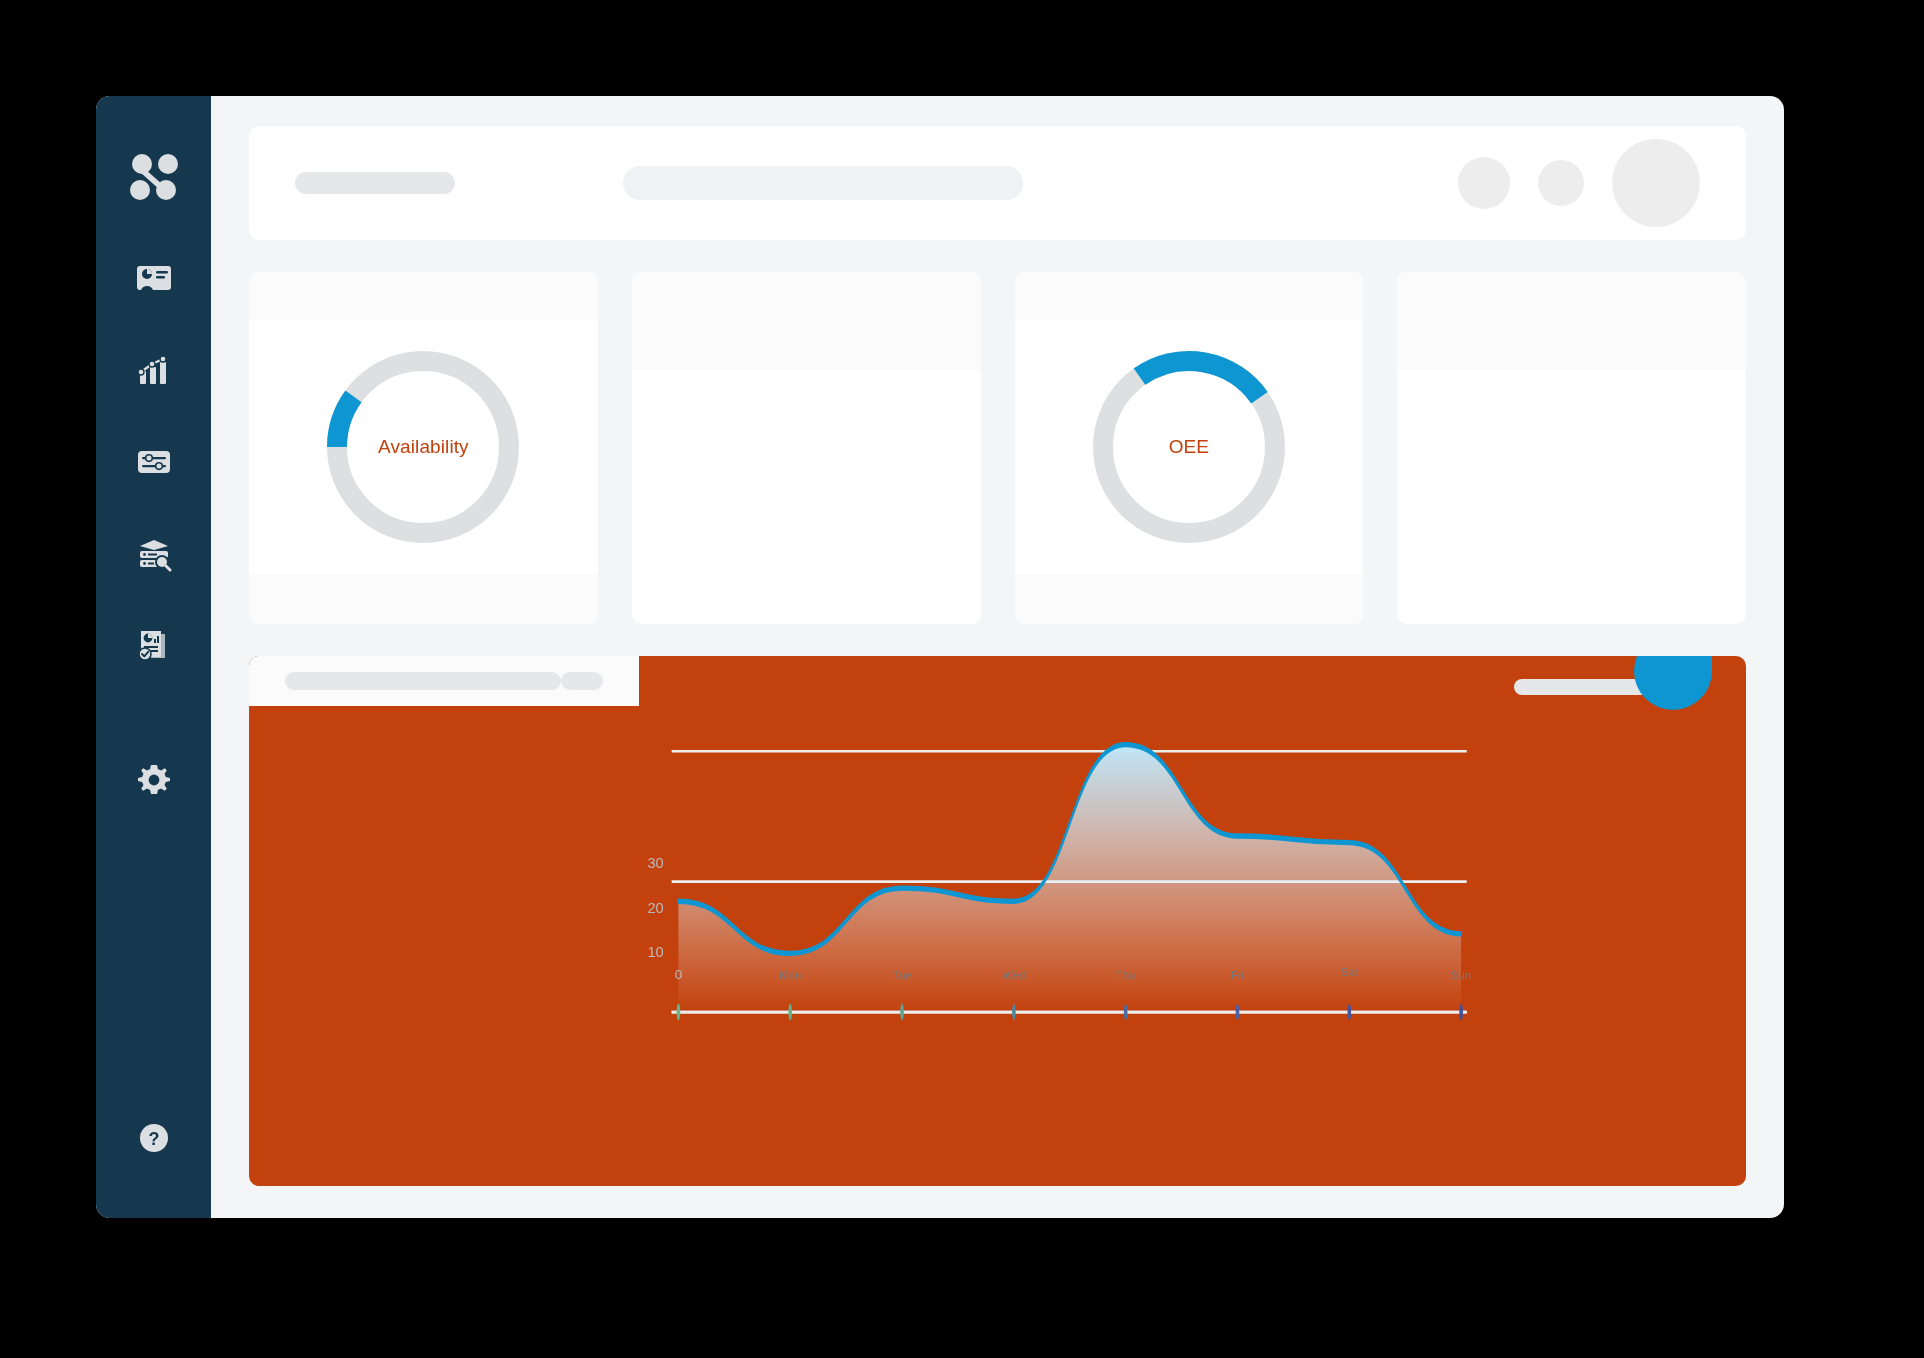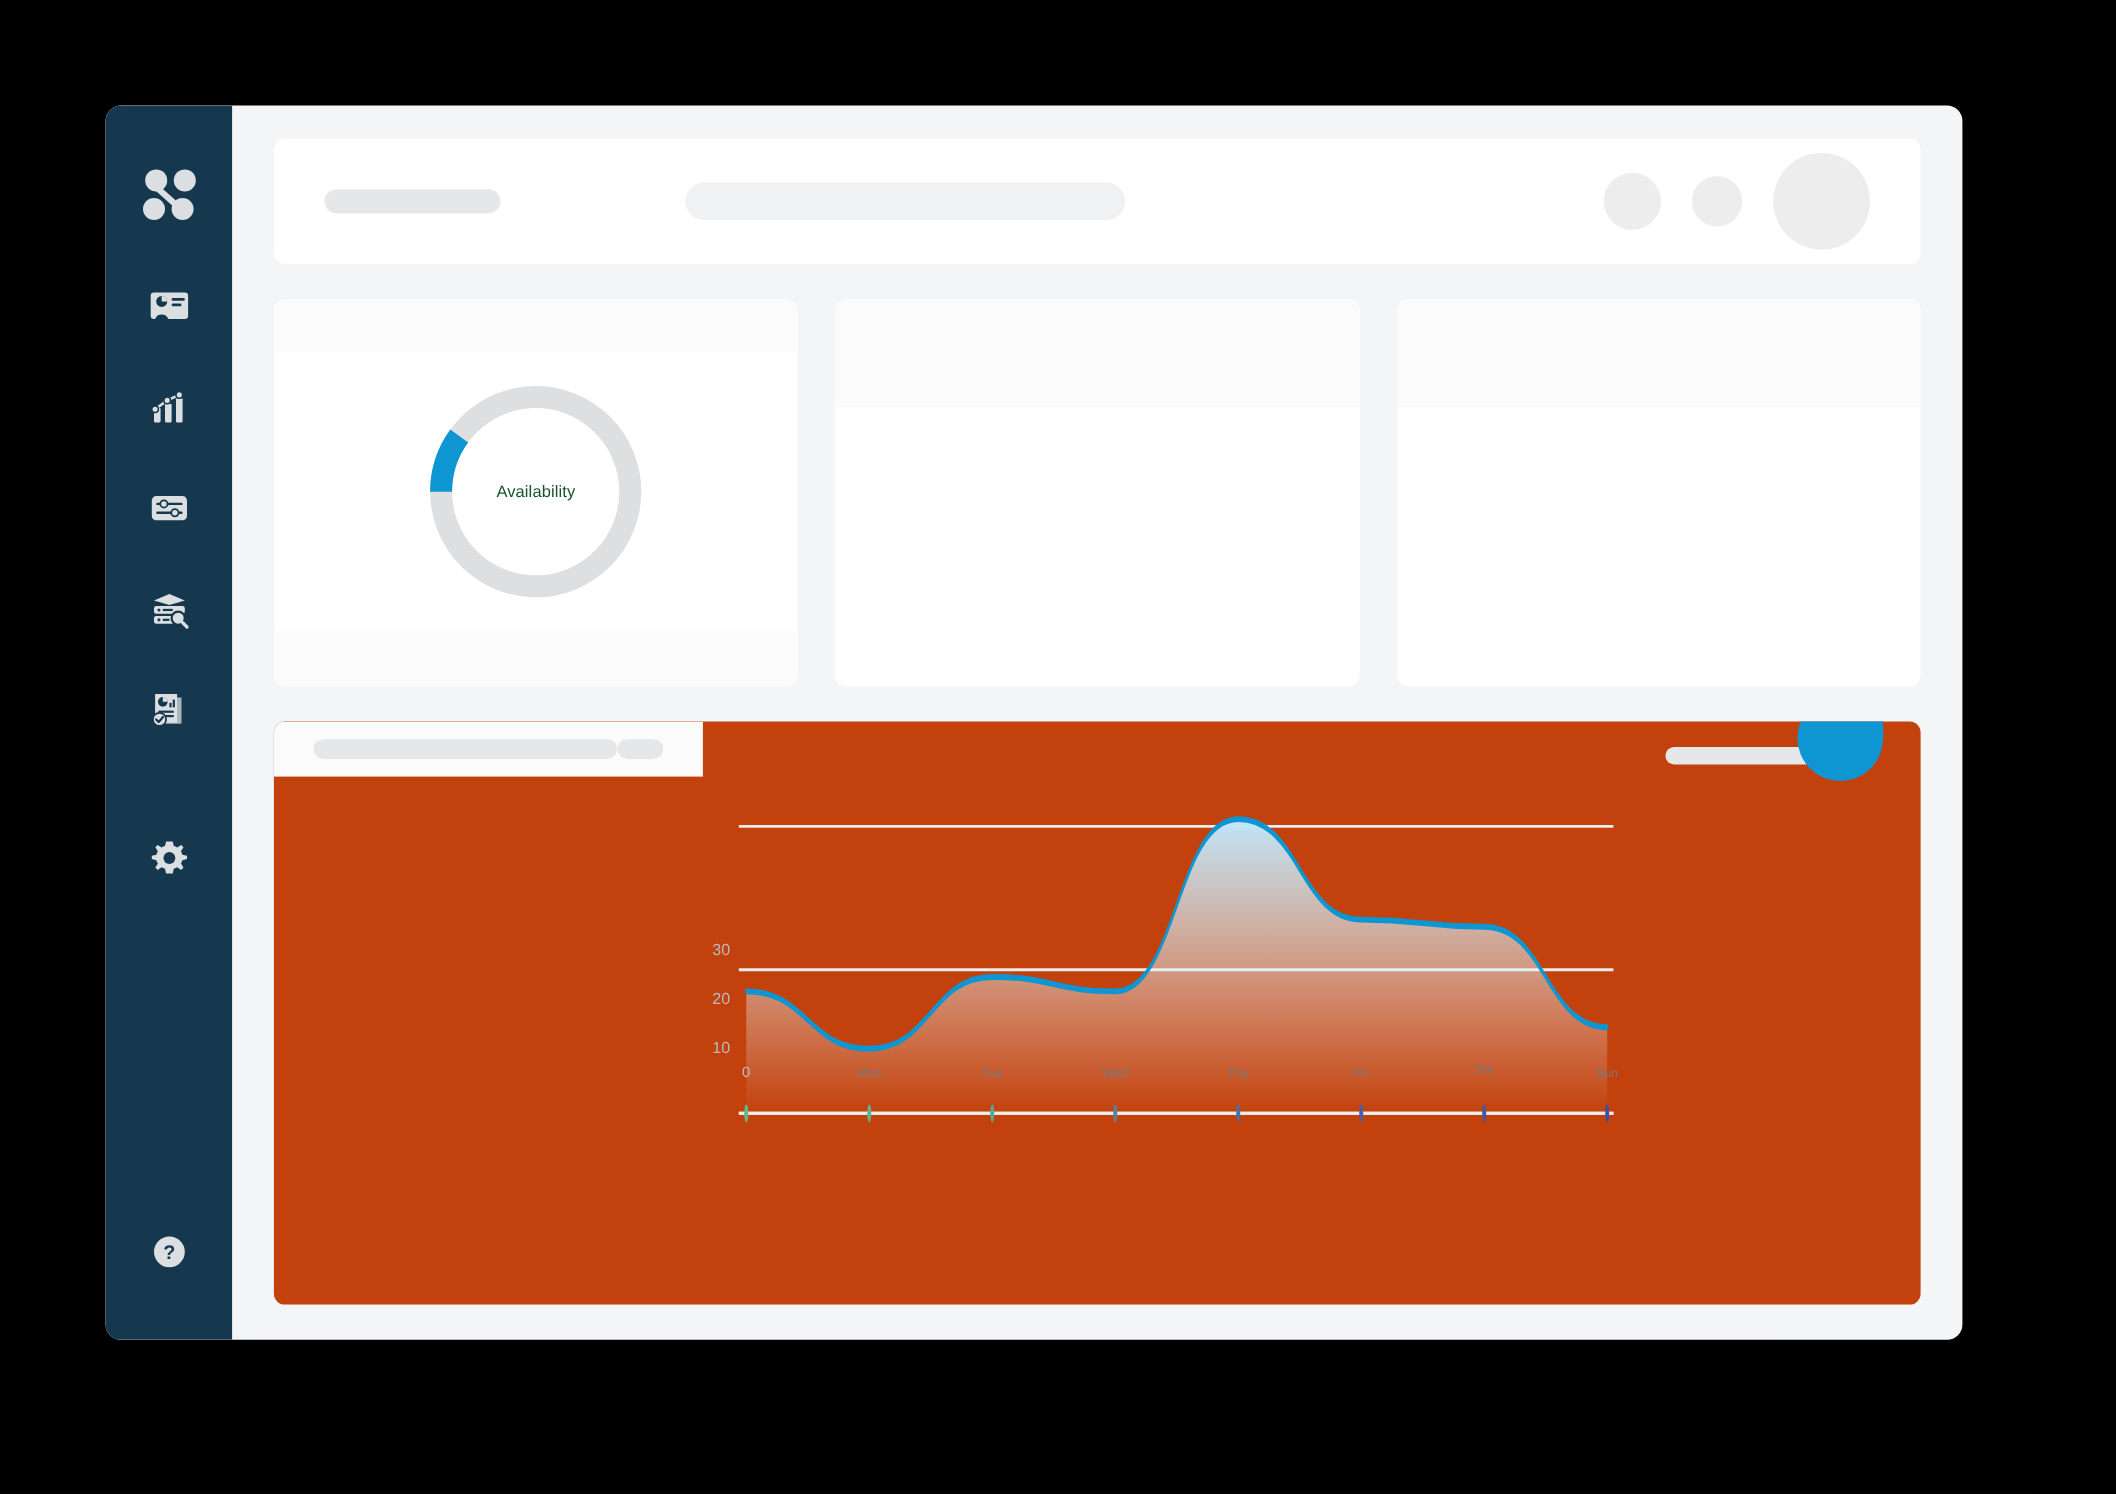--- a/index.html
+++ b/index.html
@@ -123,22 +123,22 @@
   .kpi-body {
     flex: 1 1 auto;
     display: flex; align-items: center; justify-content: center;
     position: relative;
   }
   .donut-wrap { position: relative; width: 208px; height: 208px; }
   .donut-label {
     position: absolute;
     inset: 0;
     display: flex; align-items: center; justify-content: center;
-    font-size: 15px;
-    color: #14532d;
+    font-size: 19px;
+    color: #c2410c;
     letter-spacing: .1px;
     pointer-events: none;
   }
   .kpi-foot {
     height: 50px;
     background: #fbfbfc;
     display: flex; align-items: center; justify-content: center;
     flex: 0 0 auto;
   }
 
@@ -341,20 +341,37 @@
 
         <article class="kpi-card">
           <div class="kpi-head">
             <div class="ph-light"></div>
           </div>
           <div class="kpi-foot">
             <div class="ph-light"></div>
           </div>
         </article>
 
+        <article class="kpi-card">
+          <div class="kpi-head">
+            <div class="ph-light"></div>
+          </div>
+          <div class="kpi-body">
+            <div class="donut-wrap">
+              <svg viewBox="0 0 208 208" width="208" height="208">
+                <circle cx="104" cy="104" r="86" fill="none" stroke="#dedfe1" stroke-width="20"></circle>
+                <circle class="donut-arc" cx="104" cy="104" r="86" fill="none" stroke="#0d96d1" stroke-width="20" transform="rotate(145 104 104) scale(-1,1) translate(-208,0)" stroke-dasharray="135.0884841043611 540.3539364174444"></circle>
+              </svg>
+              <div class="donut-label">OEE</div>
+            </div>
+          </div>
+          <div class="kpi-foot">
+            <div class="ph-light"></div>
+          </div>
+        </article>
 
         <article class="kpi-card">
           <div class="kpi-head">
             <div class="ph-light"></div>
           </div>
           <div class="kpi-foot">
             <div class="ph-light"></div>
           </div>
         </article>
 

